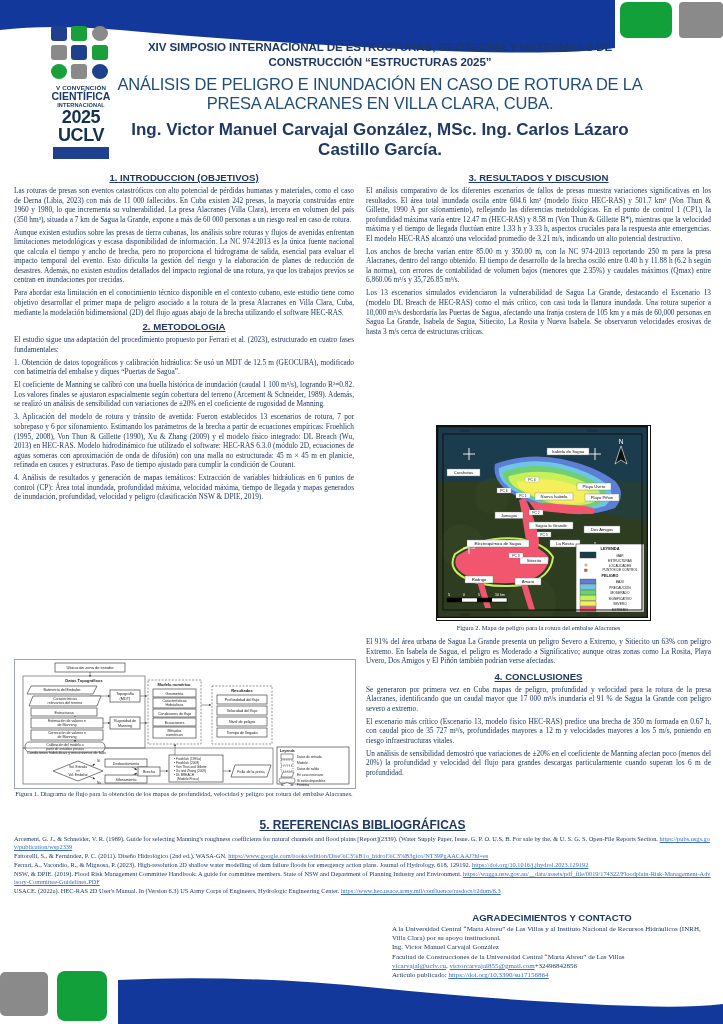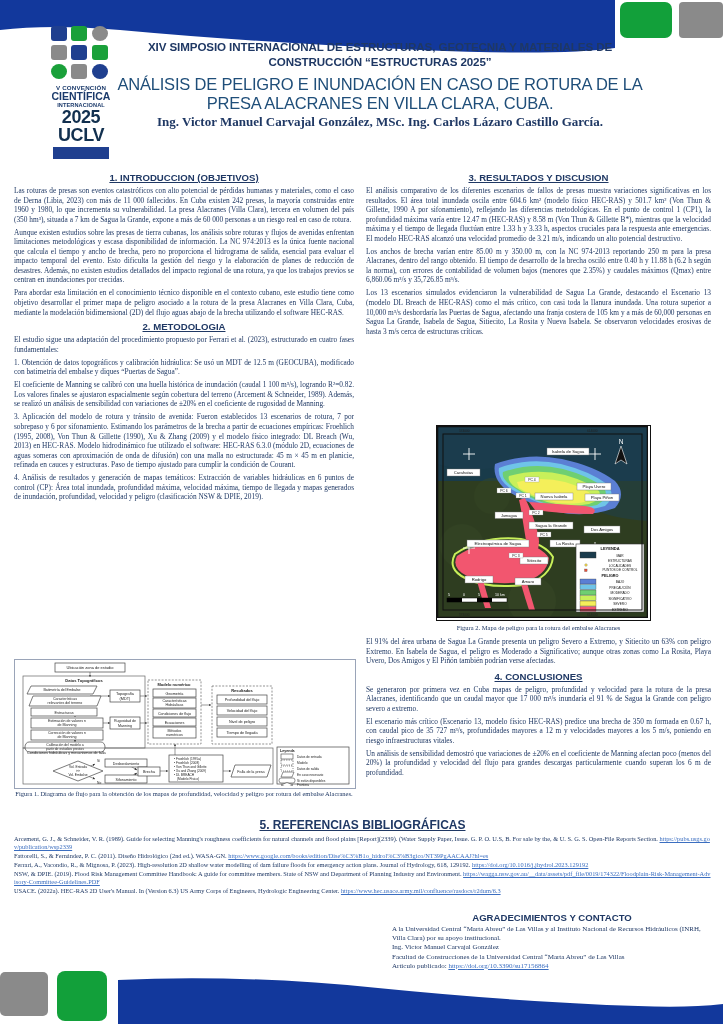--- a/index.html
+++ b/index.html
@@ -31,21 +31,21 @@
   .logo-txt2{font-family:"Liberation Sans",sans-serif;font-weight:bold;font-size:10.5px;color:#1b3a6b;line-height:1;}
   .logo-txt3{font-family:"Liberation Sans",sans-serif;font-weight:bold;font-size:5.6px;color:#1b3a6b;letter-spacing:.1px;}
   .logo-year{font-family:"Liberation Sans",sans-serif;font-weight:bold;font-size:18px;color:#12304f;line-height:1;letter-spacing:-.4px;}
   .logo-uclv{font-family:"Liberation Sans",sans-serif;font-weight:bold;font-size:18px;color:#12304f;line-height:1;letter-spacing:-.4px;}
   .logo-bar{width:56px;height:12px;background:#1f3f8f;margin:3px auto 0;}
 
   
   .title-block{position:absolute;left:100px;top:40px;width:560px;text-align:center;}
   .t-symp{font-family:"Liberation Sans",sans-serif;font-weight:bold;font-size:11.6px;color:#1f3864;line-height:1.28;letter-spacing:-.1px;}
   .t-main{font-family:"Liberation Sans",sans-serif;font-size:16.5px;color:#1f4e79;line-height:1.18;margin-top:5px;letter-spacing:-.2px;}
-  .t-auth{font-family:Liberation Serif, serif;font-weight:bold;font-size:13px;color:#1f3864;}
+  .t-auth{font-family:Liberation Sans, sans-serif;font-weight:bold;font-size:17px;color:#1f3864;margin-top:6px;}
 
   
   .col-left{position:absolute;left:14px;top:172px;width:340px;}
   .col-right{position:absolute;left:366px;top:172px;width:345px;}
 
   .sec-head{
     font-family:"Liberation Sans",sans-serif;font-weight:bold;font-size:9.6px;
     color:#1f3864;text-align:center;text-decoration:underline;margin:0 0 3px 0;
   }
   p.body{
@@ -466,20 +466,21 @@
     <p class="ref"><span>Ferrari, A., Vacondio, R., &amp; Mignosa, P. (2023). High-resolution 2D shallow water modelling of dam failure floods for emergency action plans. Journal of Hydrology, 618, 129192. </span><a class="lnk" href="#">https://doi.org/10.1016/j.jhydrol.2023.129192</a></p>
     <p class="ref"><span>NSW, &amp; DPIE. (2019). Flood Risk Management Committee Handbook: A guide for committee members. State of NSW and Department of Planning Industry and Environment. </span><a class="lnk" href="#">https://wagga.nsw.gov.au/__data/assets/pdf_file/0019/174322/Floodplain-Risk-Management-Advisory-Committee-Guidelines.PDF</a></p>
     <p class="ref"><span>USACE. (2022a). HEC-RAS 2D User's Manual. In (Version 6.3) US Army Corps of Engineers, Hydrologic Engineering Center. </span><a class="lnk" href="#">https://www.hec.usace.army.mil/confluence/rasdocs/r2dum/6.3</a></p>
   </div>
 
   <div class="ack">
     <div class="sec-head">AGRADECIMIENTOS Y CONTACTO</div>
     <p>A la Universidad Central “Marta Abreu” de Las Villas y al Instituto Nacional de Recursos Hidráulicos (INRH, Villa Clara) por su apoyo institucional.</p>
     <p>Ing. Victor Manuel Carvajal González</p>
     <p>Facultad de Construcciones de la Universidad Central “Marta Abreu” de Las Villas</p>
+    <p><a class="lnk" href="#">vicarvajal@uclv.cu</a><span>, </span><a class="lnk" href="#">victorcarvajal855@gmail.com</a><span>+32496842856</span></p>
     <p><span>Artículo publicado:</span> <a class="lnk" href="#">https://doi.org/10.3390/su17156864</a></p>
   </div>
 
   <div class="ftr-swoosh">
     <svg width="605" height="58" viewBox="0 0 605 58">
       <path d="M0,14 Q120,8 260,22 Q400,36 520,40 Q570,42 605,38 L605,58 L0,58 Z" fill="#12389c"></path>
     </svg>
   </div>
   <div class="ftr-sq-green"></div>
   <div class="ftr-sq-gray"></div>

